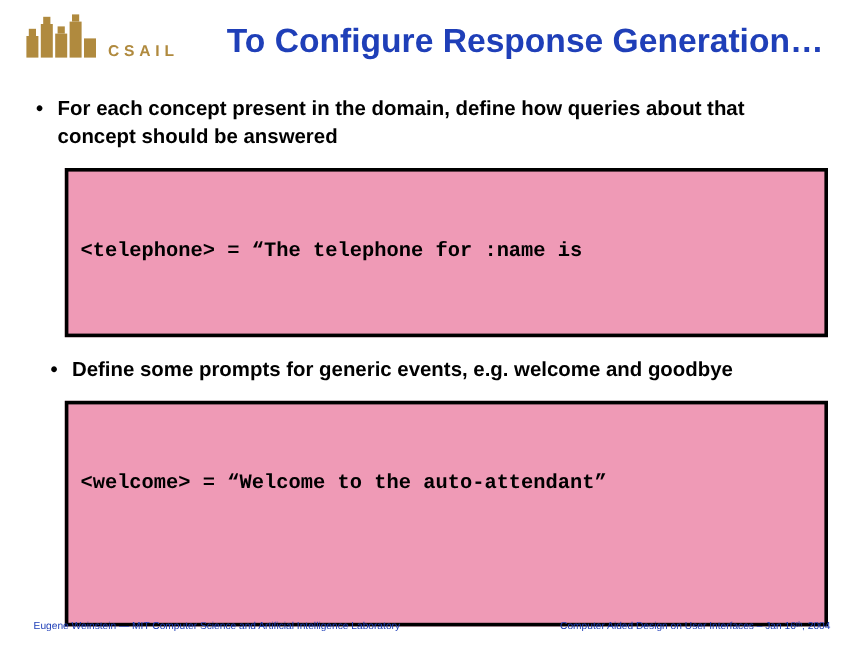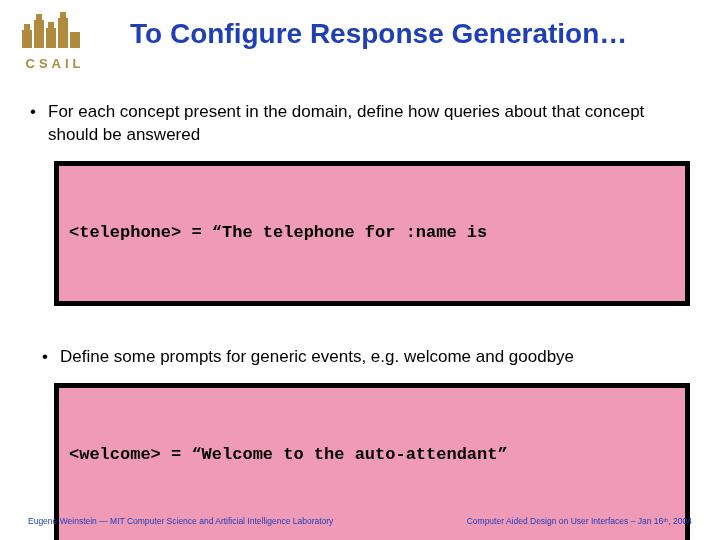--- a/index.html
+++ b/index.html
@@ -11,22 +11,22 @@
     position: relative;
     overflow: hidden;
   }
   .header {
     display: flex;
     align-items: flex-start;
     padding: 10px 20px 0 20px;
   }
   .logo-block {
     display: flex;
-    flex-direction: column;
-    align-items: center;
+    flex-direction: row;
+    align-items: flex-end;
     margin-right: 20px;
   }
   .logo-svg { width: 70px; height: 40px; }
   .logo-text {
     font-size: 13px;
     letter-spacing: 4px;
     color: #b08a3e;
     font-weight: 600;
     margin-top: 6px;
     font-family: Arial, sans-serif;
@@ -37,38 +37,38 @@
     color: #1f3fb8;
     margin-top: 8px;
     margin-left: 20px;
   }
   .content {
     padding: 30px 30px 0 30px;
   }
   ul { list-style: none; }
   .bullet1 {
     font-size: 17px;
-    font-weight: normal;
+    font-weight: bold;
     color: #000;
     margin-bottom: 14px;
     padding-left: 18px;
     position: relative;
     line-height: 1.35;
   }
   .bullet1::before {
     content: "•";
     position: absolute;
     left: 0;
     top: 0;
     font-size: 17px;
   }
-  .bullet1.second { margin-left: 12px; margin-top: 40px; }
+  .bullet1.second { margin-left: 12px; margin-top: 16px; }
   .code-box {
     background: #ef9ab6;
-    border: 5px solid #000000;
+    border: 3px solid #000000;
     margin: 0 0 0 24px;
     padding: 8px 10px;
     font-family: "Courier New", Courier, monospace;
     font-size: 17px;
     font-weight: bold;
     color: #000;
     line-height: 1.4;
     white-space: pre-wrap;
   }
   .code-box.second { margin-left: 24px; margin-top: 2px; }

